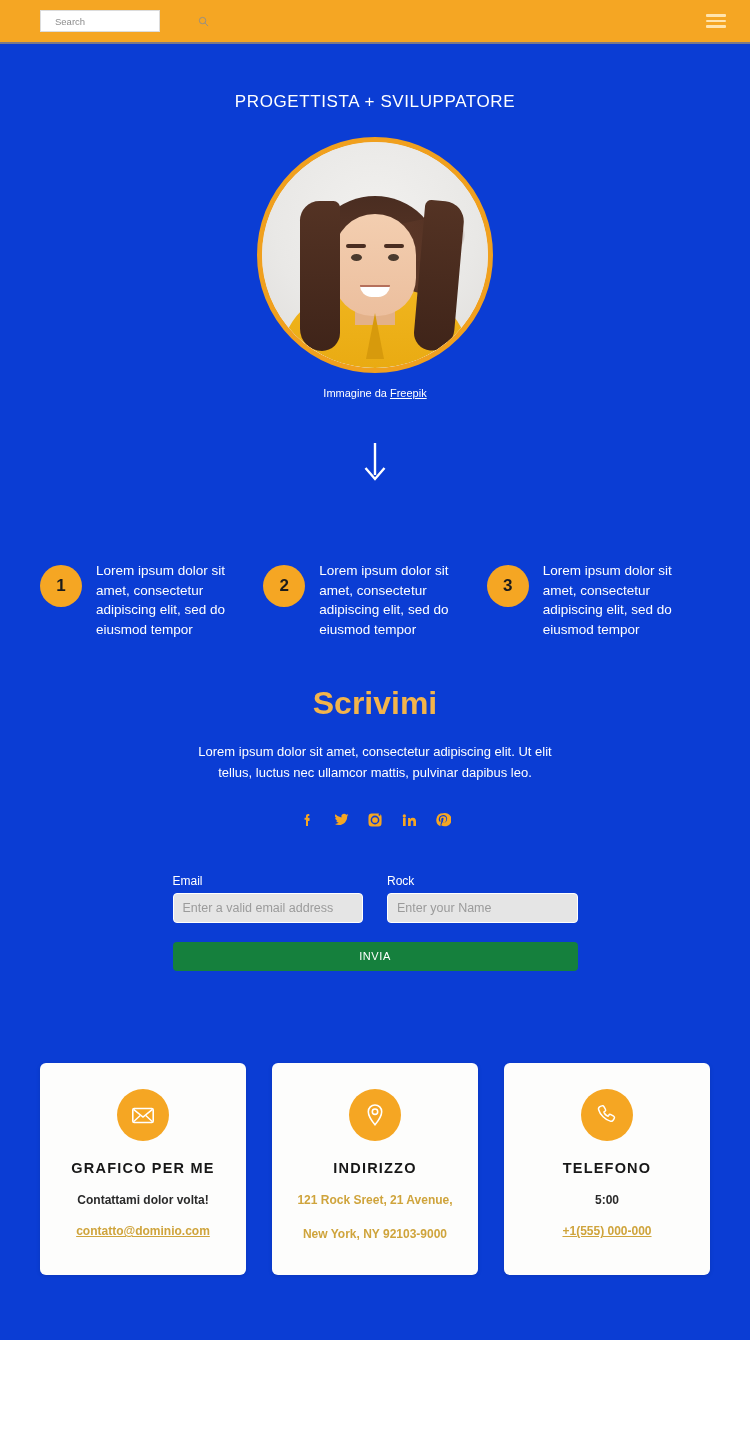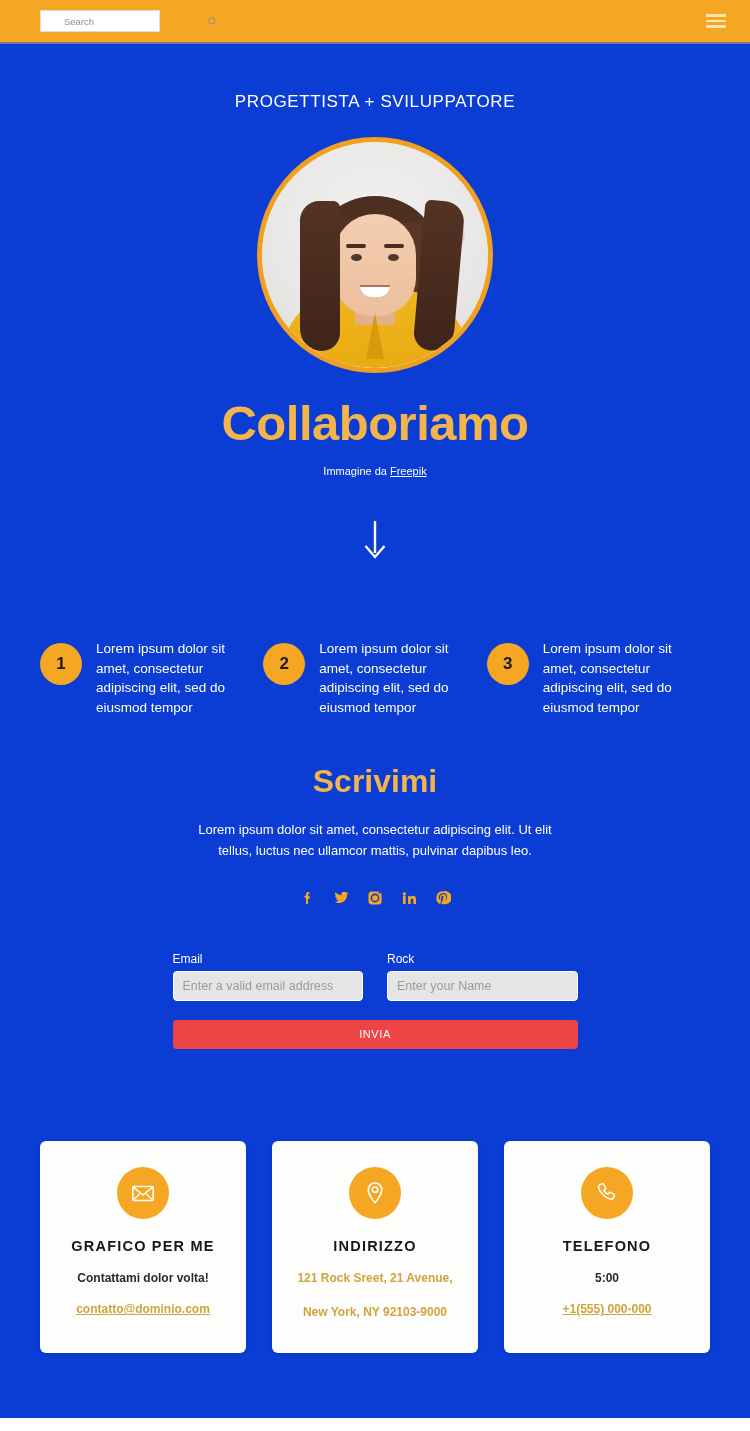--- a/index.html
+++ b/index.html
@@ -32,21 +32,21 @@
     border-bottom: 2px solid #7a7a8a;
   }
 
   .search-box {
     width: 120px;
     height: 22px;
     background: #ffffff;
     border: 1px solid #dcdcdc;
     display: flex;
     align-items: center;
-    padding: 0 23px;
+    padding: 0 14px;
     gap: 11px;
   }
   .search-input {
     flex: 1;
     border: none;
     outline: none;
     font-family: "Liberation Sans", sans-serif;
     font-size: 9.5px;
     color: #555;
     background: transparent;
@@ -278,21 +278,21 @@
     font-size: 12.5px;
     color: #333;
     outline: none;
   }
   .field input::placeholder { color: #9b9b9b; }
 
   .submit-btn {
     width: 100%;
     height: 29px;
     margin-top: 19px;
-    background: #ef4444;
+    background: #15803d;
     border: none;
     border-radius: 4px;
     color: #ffffff;
     font-family: "Liberation Sans", sans-serif;
     font-size: 11px;
     letter-spacing: 0.6px;
     cursor: pointer;
   }
 
   
@@ -379,21 +379,20 @@
           <div class="p-eye l"></div>
             <div class="p-eye r"></div>
           <div class="p-mouth"></div>
         </div>
         <div class="p-hair-front-l"></div>
         <div class="p-hair-front-r"></div>
         <div class="p-collar"></div>
       </div>
     </div>
 
-    <div class="hero-title">Collaboriamo</div>
 
     <div class="credit">
       <span>Immagine da </span><a href="#">Freepik</a>
     </div>
 
     <div class="arrow-wrap">
       <svg width="26" height="44" viewBox="0 0 26 44">
         <line x1="13" y1="2" x2="13" y2="34" stroke="#ffffff" stroke-width="2.4"></line>
         <polyline points="3.5,27 13,38 22.5,27" fill="none" stroke="#ffffff" stroke-width="2.4"></polyline>
       </svg>

